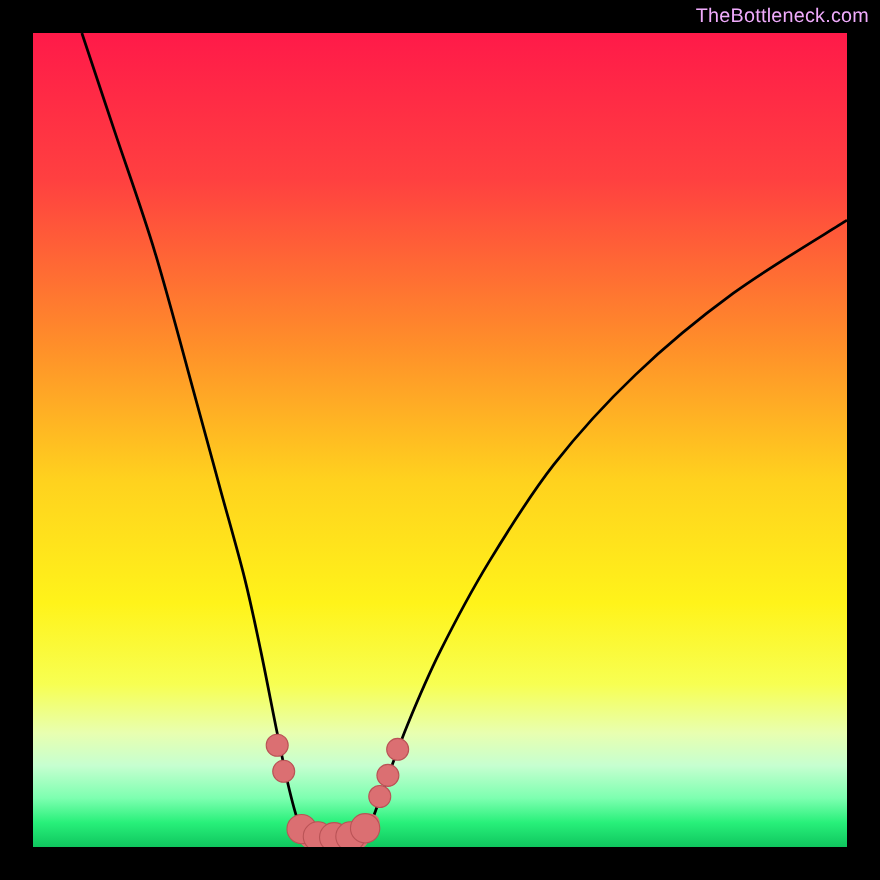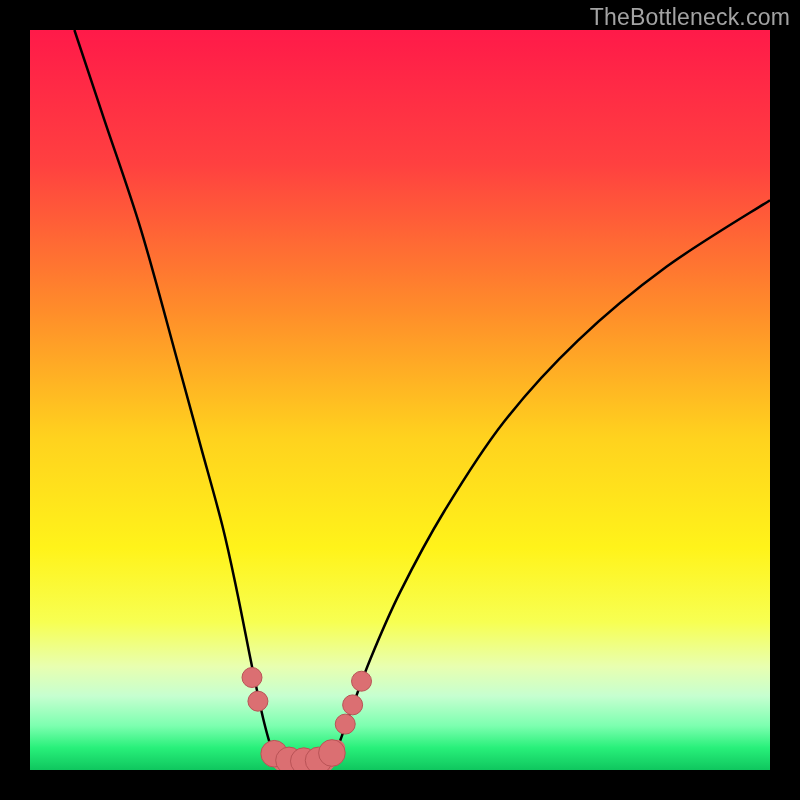--- a/index.html
+++ b/index.html
@@ -24,22 +24,22 @@
     top: 30px;
     left: 30px;
     width: 740px;
     height: 740px;
     overflow: hidden;
   }
   .watermark {
     position: absolute;
     top: 4px;
     right: 10px;
-    color: #a3a3a3;
-    font-size: 23px;
+    color: #f0abfc;
+    font-size: 18px;
     letter-spacing: 0.2px;
   }
   svg { display: block; }
 </style>
 </head>
 <body>
 
 <div class="frame">
   <div class="watermark">TheBottleneck.com</div>
 

